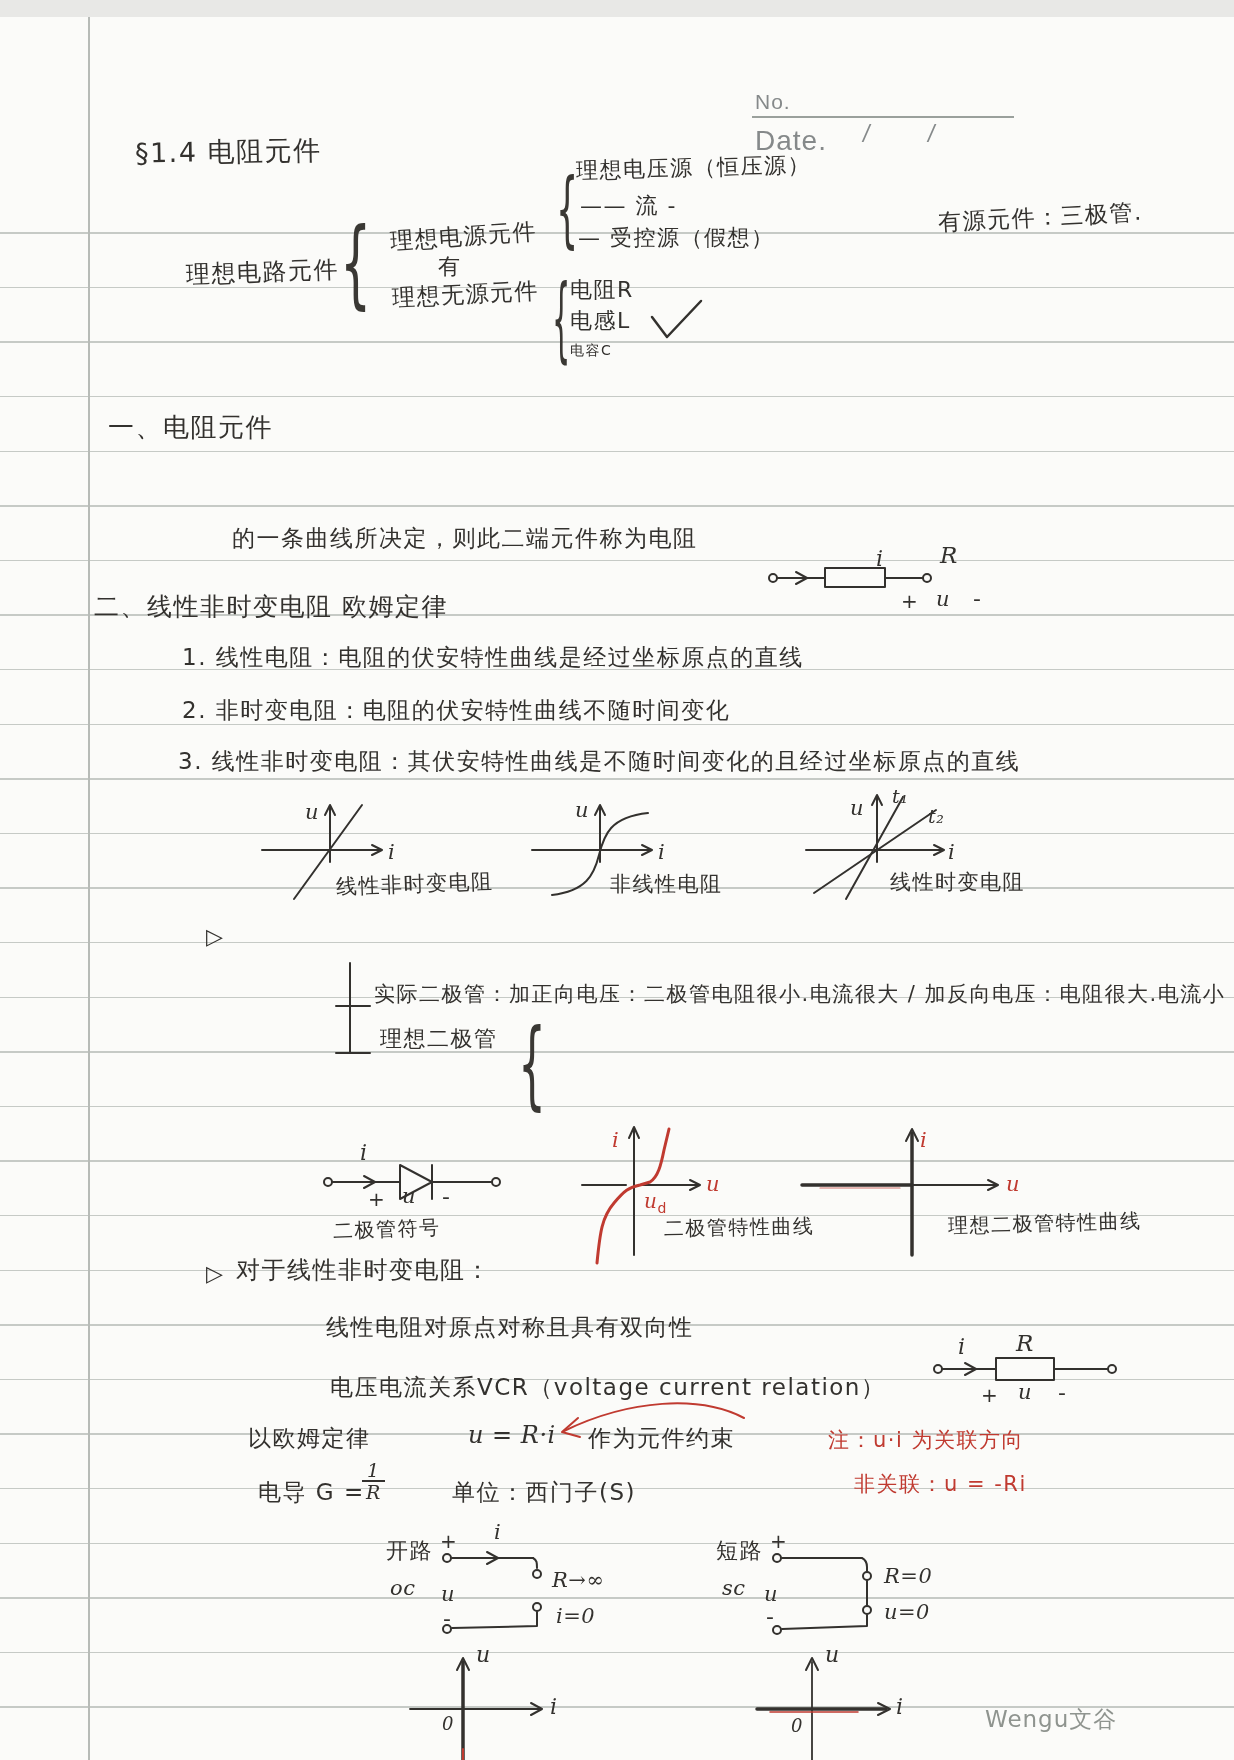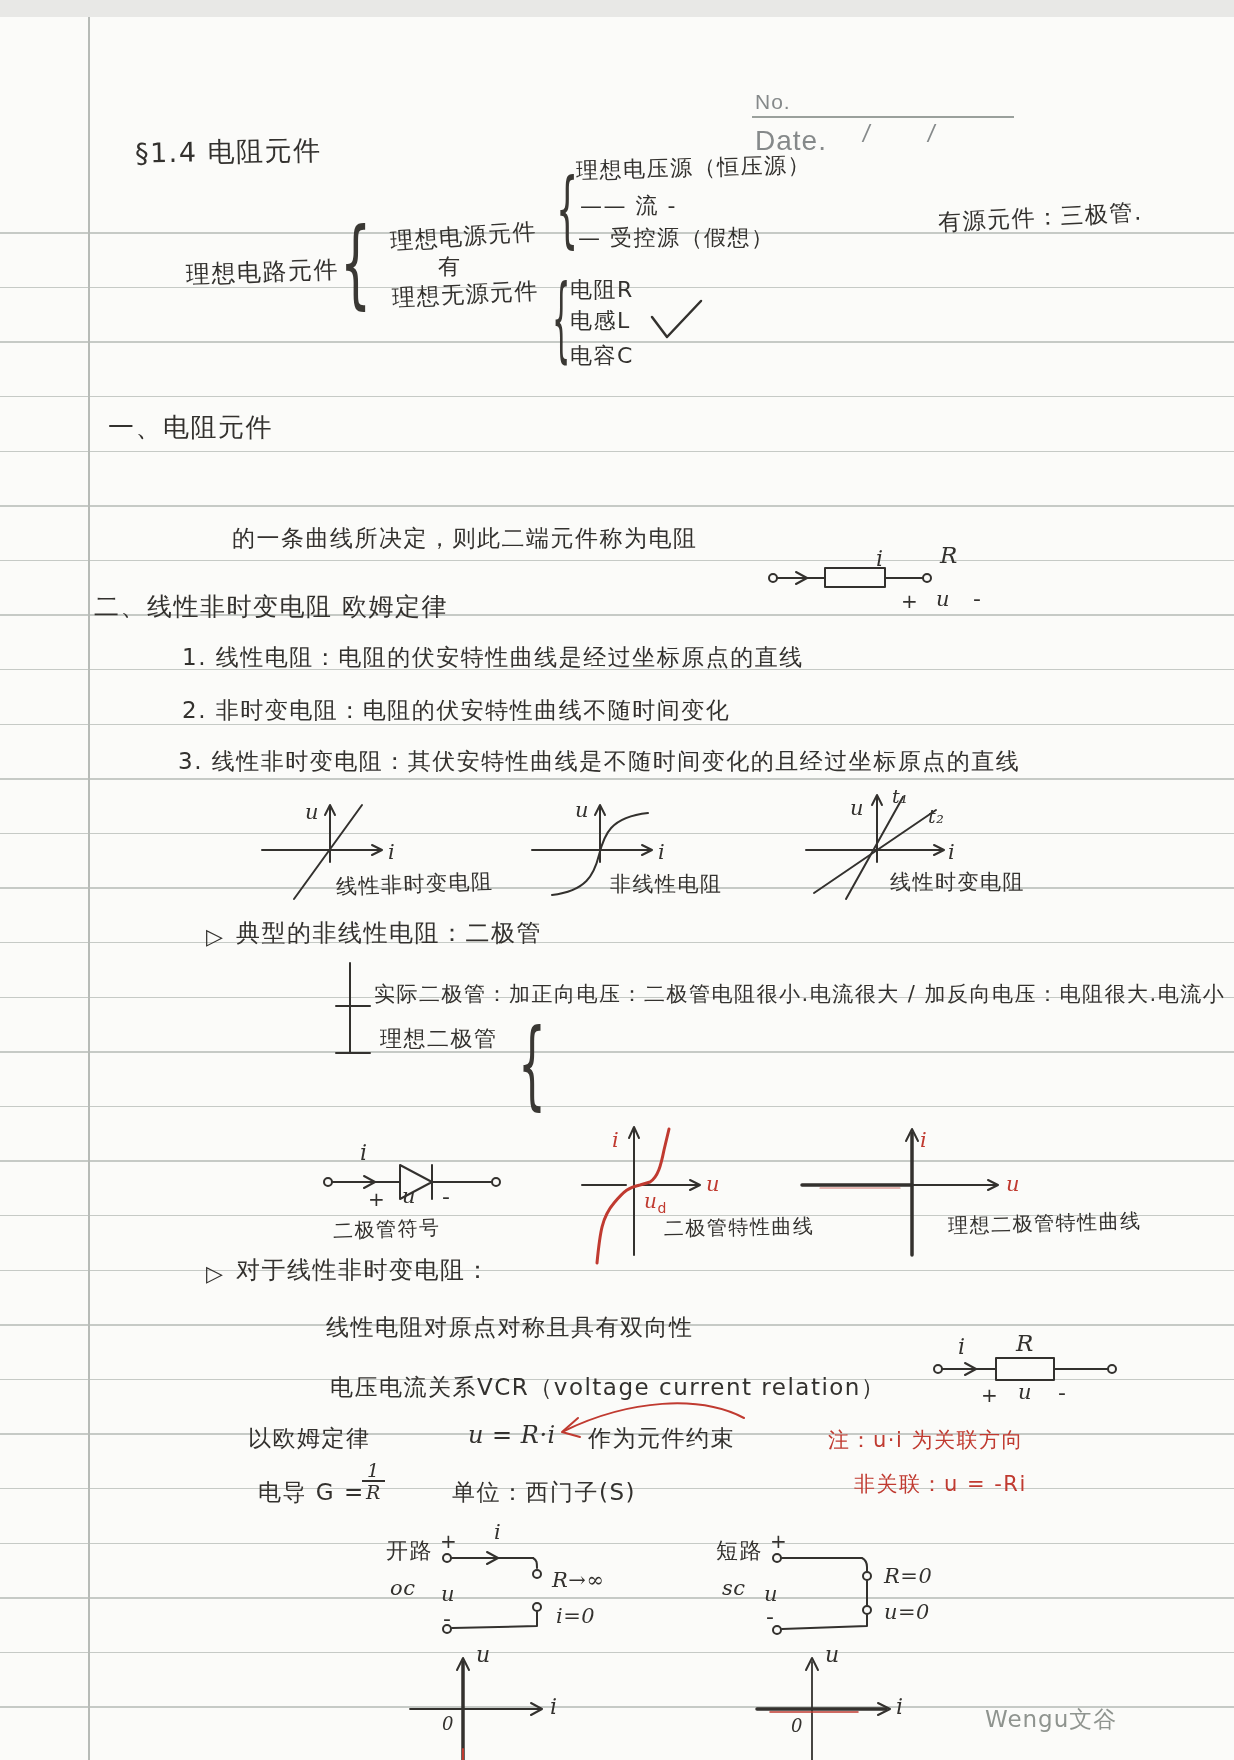--- a/index.html
+++ b/index.html
@@ -50,21 +50,21 @@
   <span class="t hw" style="left:390px;top:205px;font-size:23px;transform:rotate(-4deg)">理想电源元件</span>
   <span class="t hw" style="left:438px;top:236px;font-size:22px">有</span>
   <div class="brace" style="left:556px;top:150px;font-size:70px;transform:scale(0.5,1.2)">{</div>
   <span class="t hw" style="left:576px;top:137px;font-size:22px;transform:rotate(-1.5deg)">理想电压源（恒压源）</span>
   <span class="t hw" style="left:580px;top:175px;font-size:22px">—— 流 -</span>
   <span class="t hw" style="left:578px;top:207px;font-size:22px">— 受控源（假想）</span>
   <span class="t hw" style="left:392px;top:263px;font-size:23px;transform:rotate(-3deg)">理想无源元件</span>
   <div class="brace" style="left:552px;top:256px;font-size:76px;transform:scale(0.38,1.22)">{</div>
   <span class="t hw" style="left:570px;top:259px;font-size:22px">电阻R</span>
   <span class="t hw" style="left:570px;top:290px;font-size:22px">电感L</span>
-  <span class="t hw" style="left:570px;top:325px;font-size:22px">电容C</span>
+  <span class="t hw" style="left:570px;top:325px;font-size:14px">电容C</span>
   <span class="t hw" style="left:938px;top:186px;font-size:23px;transform:rotate(-3deg)">有源元件：三极管.</span>
 
   <span class="t hw" style="left:108px;top:394px;font-size:26px">一、电阻元件</span>
   <span class="t hw" style="left:232px;top:507px;font-size:23px">的一条曲线所决定，则此二端元件称为电阻</span>
 
   <span class="t math" style="left:876px;top:528px;font-size:22px">i</span>
   <span class="t math" style="left:940px;top:524px;font-size:23px">R</span>
   <span class="t hw" style="left:901px;top:572px;font-size:20px">+</span>
   <span class="t math" style="left:936px;top:569px;font-size:21px">u</span>
   <span class="t hw" style="left:973px;top:568px;font-size:22px">-</span>
@@ -80,21 +80,20 @@
   <span class="t math" style="left:575px;top:780px;font-size:21px">u</span>
   <span class="t math" style="left:658px;top:822px;font-size:21px">i</span>
   <span class="t hw" style="left:610px;top:854px;font-size:21px">非线性电阻</span>
   <span class="t math" style="left:850px;top:778px;font-size:21px">u</span>
   <span class="t math" style="left:892px;top:768px;font-size:19px">t₁</span>
   <span class="t math" style="left:928px;top:788px;font-size:19px">t₂</span>
   <span class="t math" style="left:948px;top:822px;font-size:21px">i</span>
   <span class="t hw" style="left:890px;top:852px;font-size:21px">线性时变电阻</span>
 
   <span class="t hw" style="left:206px;top:906px;font-size:22px">▷</span>
-  <span class="t hw" style="left:236px;top:901px;font-size:24px">典型的非线性电阻：二极管</span>
   <span class="t hw" style="left:374px;top:964px;font-size:21px">实际二极管：加正向电压：二极管电阻很小.电流很大 / 加反向电压：电阻很大.电流小</span>
   <span class="t hw" style="left:380px;top:1008px;font-size:22px">理想二极管</span>
   <div class="brace" style="left:518px;top:1000px;font-size:80px;transform:scale(0.55,1.2)">{</div>
 
   <span class="t math" style="left:360px;top:1122px;font-size:22px">i</span>
   <span class="t hw" style="left:368px;top:1170px;font-size:20px">+</span>
   <span class="t math" style="left:402px;top:1166px;font-size:21px">u</span>
   <span class="t hw" style="left:442px;top:1166px;font-size:22px">-</span>
   <span class="t hw" style="left:333px;top:1200px;font-size:20px;transform:rotate(-2deg)">二极管符号</span>
 

